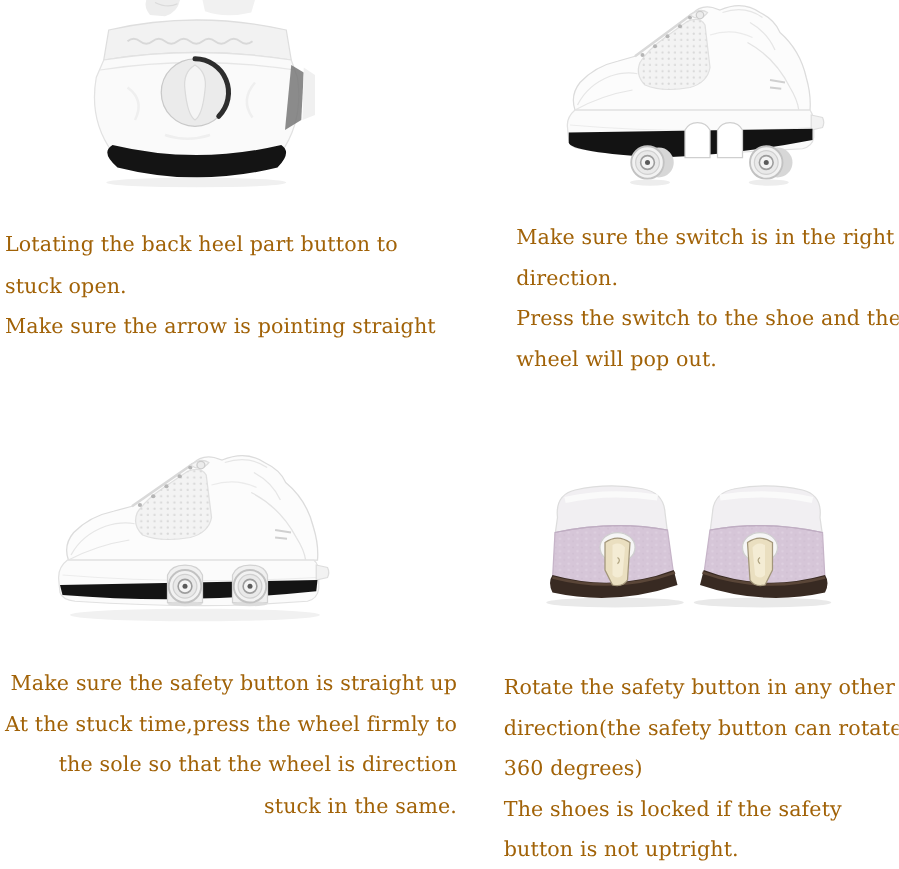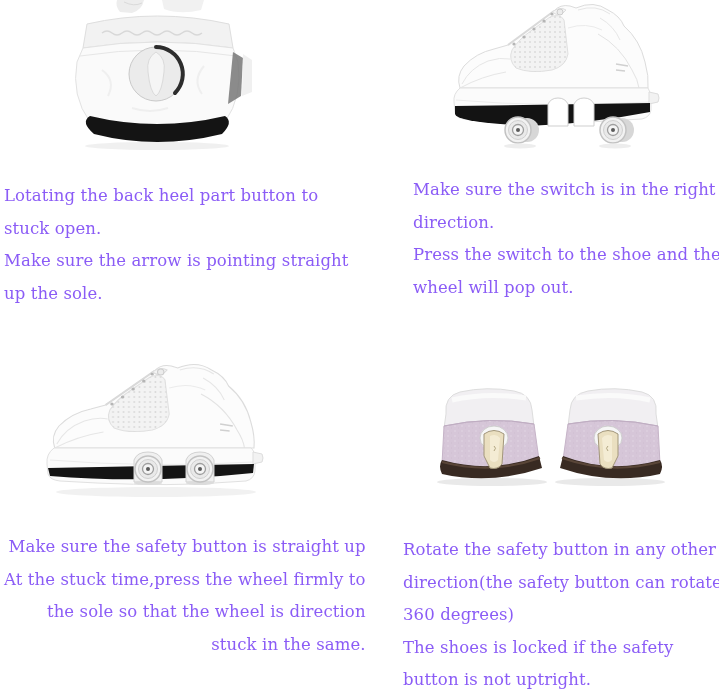--- a/index.html
+++ b/index.html
@@ -2,21 +2,21 @@
 <html><head>
 <meta charset="utf-8">
 <style>
   html,body{margin:0;padding:0;background:#ffffff;}
   .canvas{
     position:relative;
     width:719px;height:695px;
     background:#ffffff;
     overflow:hidden;
     font-family:"DejaVu Serif", serif;
-    color:#8b5cf6;
+    color:#a16207;
   }
   .photo{position:absolute;margin:0;padding:0;}
   .photo svg{display:block;width:100%;height:100%;}
   .txt{
     position:absolute;
     font-size:16.5px;
     line-height:32.5px;
     letter-spacing:0.1px;
     white-space:nowrap;
   }
@@ -118,21 +118,20 @@
       </g>
       <ellipse cx="72" cy="146" rx="16" ry="2.5" fill="#ededed"></ellipse>
       <ellipse cx="167" cy="146" rx="16" ry="2.5" fill="#ededed"></ellipse>
     </svg>
   </figure>
 
   <div class="txt" id="txt1">
     <div>Lotating the back heel part button to</div>
     <div>stuck open.</div>
     <div>Make sure the arrow is pointing straight</div>
-    <div>up the sole.</div>
   </div>
 
   <div class="txt" id="txt2">
     <div>Make sure the switch is in the right</div>
     <div>direction.</div>
     <div>Press the switch to the shoe and the</div>
     <div>wheel will pop out.</div>
   </div>
 
   <figure class="photo" id="img3">

